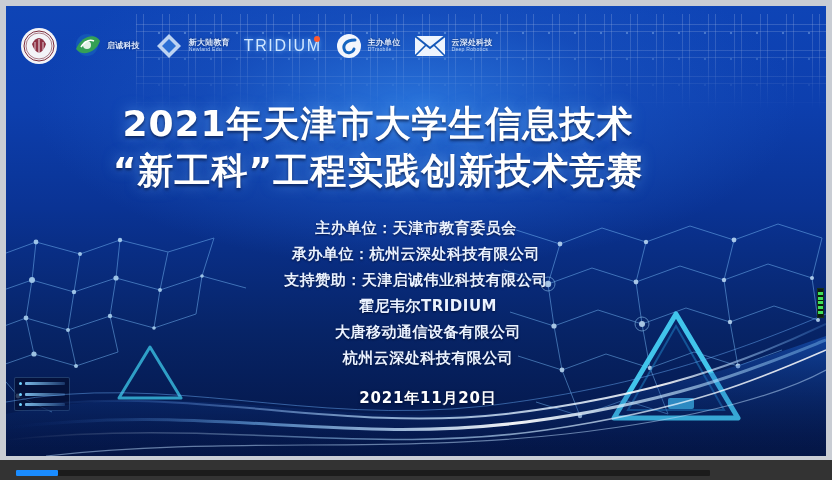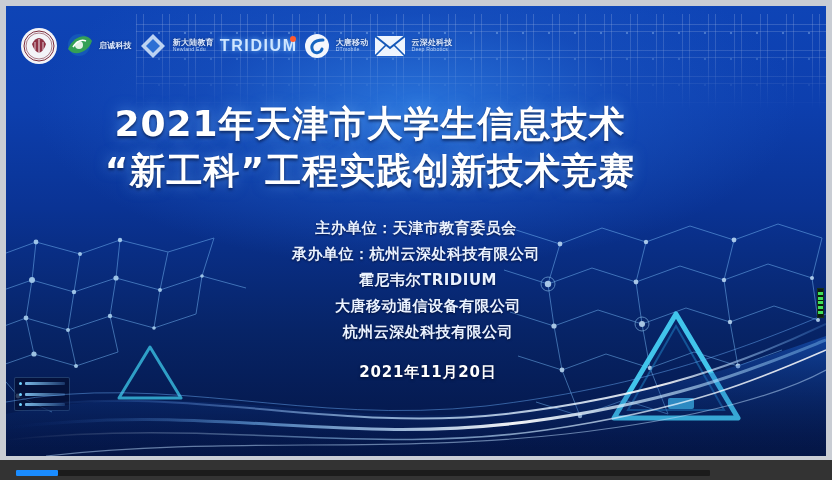--- a/index.html
+++ b/index.html
@@ -21,27 +21,27 @@
     -webkit-mask-image:linear-gradient(180deg,rgba(0,0,0,1) 0%,rgba(0,0,0,.75) 45%,rgba(0,0,0,0) 100%);
     mask-image:linear-gradient(180deg,rgba(0,0,0,1) 0%,rgba(0,0,0,.75) 45%,rgba(0,0,0,0) 100%);}
 
   .dotgrid{position:absolute;left:140px;top:14px;width:670px;height:80px;opacity:.5;
     background-image:radial-gradient(circle, rgba(190,225,255,.85) 1px, rgba(0,0,0,0) 1.6px);
     background-size:26px 26px;
     -webkit-mask-image:linear-gradient(180deg,rgba(0,0,0,.9) 0%,rgba(0,0,0,0) 100%);
     mask-image:linear-gradient(180deg,rgba(0,0,0,.9) 0%,rgba(0,0,0,0) 100%);}
 
   
-  .logobar{position:absolute;left:0;top:14px;width:820px;height:52px;display:flex;align-items:center;gap:6px;padding-left:14px;box-sizing:border-box;}
+  .logobar{position:absolute;left:0;top:14px;width:820px;height:52px;display:flex;align-items:center;gap:14px;padding-left:14px;box-sizing:border-box;}
   .logo{display:flex;align-items:center;gap:5px;height:40px;}
   .logo-mark{display:block;}
   .logo-txt{display:flex;flex-direction:column;justify-content:center;line-height:1.02;}
   .logo-cn{font-size:8px;color:#dce9ff;font-weight:bold;white-space:nowrap;letter-spacing:.2px;text-shadow:0 0 2px rgba(0,0,0,.5);}
   .logo-en{font-size:5.2px;color:#bcd4f5;white-space:nowrap;letter-spacing:.2px;}
-  .logo-word{font-size:16px;font-weight:bold;color:#cfe6ff;letter-spacing:1.6px;text-shadow:0 0 5px rgba(120,190,255,.9);white-space:nowrap;}
+  .logo-word{font-size:16px;font-weight:normal;color:#cfe6ff;letter-spacing:1.6px;text-shadow:0 0 5px rgba(120,190,255,.9);white-space:nowrap;}
 
   
   .net{position:absolute;pointer-events:none;}
   .net-left{left:-18px;top:230px;width:330px;height:190px;opacity:.85;}
   .net-right{right:-10px;top:210px;width:340px;height:230px;opacity:.85;}
 
   
   .tri{position:absolute;pointer-events:none;}
   .tri-right{right:80px;top:300px;width:140px;height:120px;}
   .tri-left{left:108px;top:336px;width:72px;height:62px;opacity:.85;}
@@ -53,21 +53,21 @@
   .hud-bar{height:3px;flex:1;border-radius:1px;background:linear-gradient(90deg,rgba(140,210,255,.85),rgba(90,160,240,.25));}
 
   
   .waves{position:absolute;left:0;bottom:0;width:820px;height:150px;}
 
   
   .greenbar{position:absolute;right:2px;top:282px;width:7px;height:30px;background:#0d1b10;border:1px solid #14301a;display:flex;flex-direction:column;justify-content:space-evenly;align-items:center;padding:1px 0;box-sizing:border-box;}
   .greenbar i{display:block;width:5px;height:3px;background:#3fe05a;}
 
   
-  .titles{position:absolute;left:0;top:96px;width:728px;text-align:center;}
+  .titles{position:absolute;left:8px;top:96px;width:728px;text-align:center;}
   .title-l1,.title-l2{
     color:#ffffff;font-weight:bold;
     font-family:"DejaVu Sans","Liberation Sans",sans-serif;
     letter-spacing:1px;
     text-shadow:0 2px 3px rgba(0,12,48,.65), 0 0 14px rgba(120,190,255,.55);
   }
   .title-l1{font-size:36px;line-height:44px;}
   .title-l2{font-size:36px;line-height:46px;margin-top:2px;}
 
   
@@ -272,21 +272,21 @@
             <circle cx="4" cy="4" r="3" fill="#ff5a2e"></circle>
           </svg>
         </div>
 
         <div class="logo">
           <svg class="logo-mark" width="28" height="28" viewBox="0 0 28 28">
             <circle cx="14" cy="14" r="12" fill="#ffffff" opacity=".95"></circle>
             <path d="M20,8 C10,8 7,14 10,19 C12,22 18,21 19,17" fill="none" stroke="#1565c0" stroke-width="3" stroke-linecap="round"></path>
           </svg>
           <span class="logo-txt">
-            <span class="logo-cn">大唐移动</span>
+            <span class="logo-cn">主办单位</span>
             <span class="logo-en">DTmobile</span>
           </span>
         </div>
 
         <div class="logo">
           <svg class="logo-mark" width="32" height="22" viewBox="0 0 32 22">
             <rect x="1" y="1" width="30" height="20" rx="2" fill="#eef4fd"></rect>
             <path d="M1,1 L16,13 L31,1" fill="none" stroke="#1457b8" stroke-width="2"></path>
             <path d="M1,21 L12,10 M31,21 L20,10" fill="none" stroke="#1457b8" stroke-width="1.6"></path>
           </svg>
@@ -299,20 +299,21 @@
       </div>
 
       <div class="titles">
         <div class="title-l1">2021年天津市大学生信息技术</div>
         <div class="title-l2">“新工科”工程实践创新技术竞赛</div>
       </div>
 
       <div class="credits">
         <div class="credit-line">主办单位：天津市教育委员会</div>
         <div class="credit-line">承办单位：杭州云深处科技有限公司</div>
+        <div class="credit-line">支持赞助：天津启诚伟业科技有限公司</div>
         <div class="credit-line indent">霍尼韦尔TRIDIUM</div>
         <div class="credit-line indent">大唐移动通信设备有限公司</div>
         <div class="credit-line indent">杭州云深处科技有限公司</div>
         <div class="date-line">2021年11月20日</div>
       </div>
 
       <div class="greenbar">
         <i></i>
         <i></i>
         <i></i>

